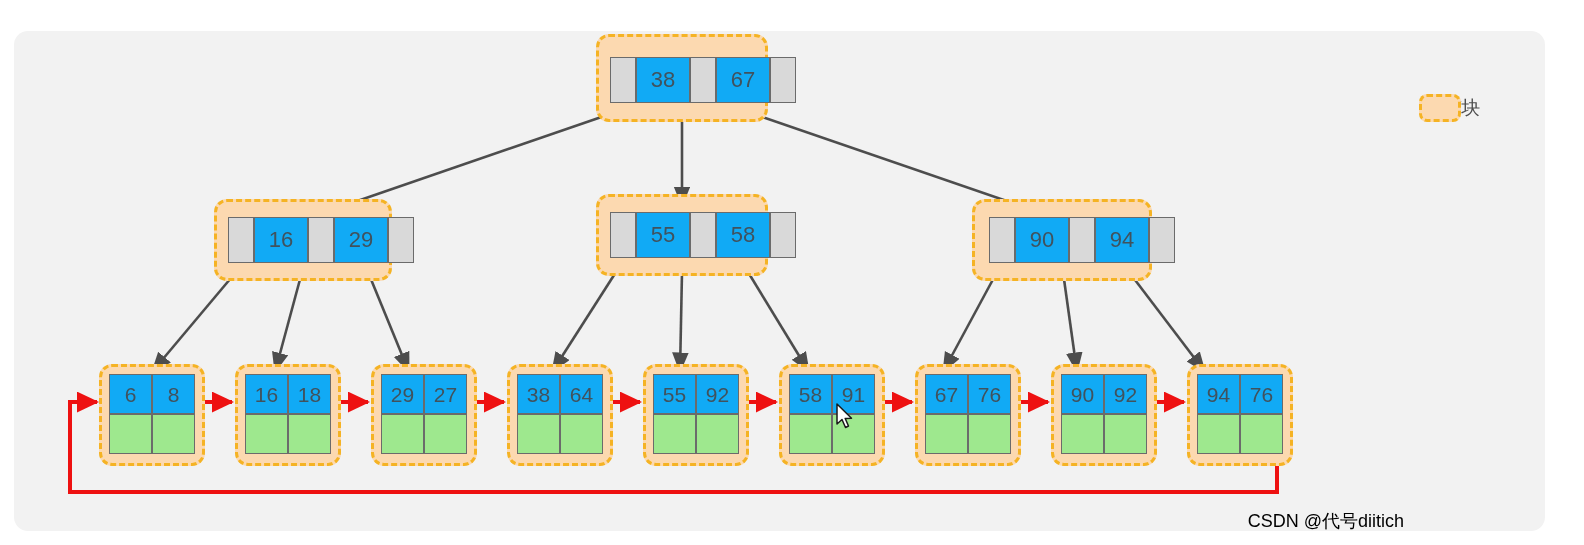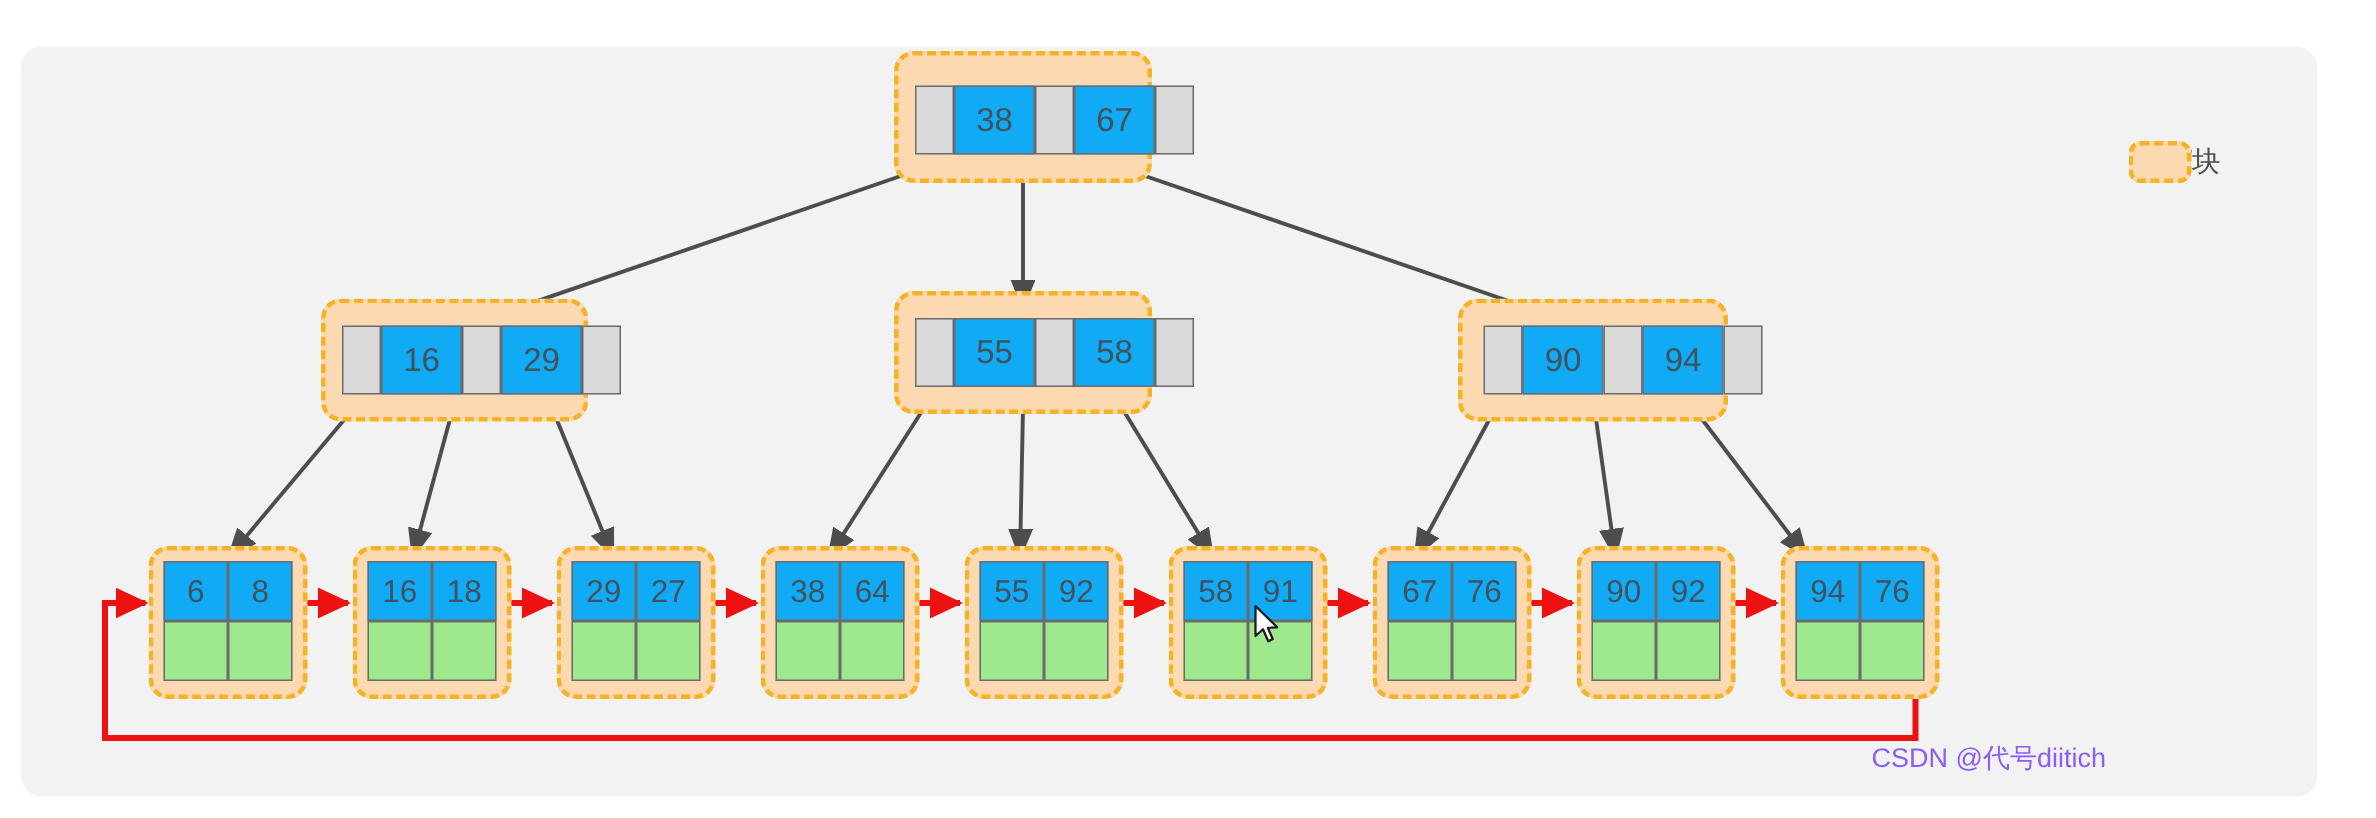--- a/index.html
+++ b/index.html
@@ -126,23 +126,23 @@
     margin-left: 18px;
     font-size: 19px;
     color: #4d4d4d;
     white-space: nowrap;
   }
 
   
   #watermark {
     position: absolute;
     right: 36px;
-    bottom: 28px;
+    bottom: 12px;
     font-size: 18px;
-    color: #8b5cf6;
+    color: #000000;
     white-space: nowrap;
   }
 
   
   #cursor {
     position: absolute;
     left: 835px;
     top: 403px;
     width: 20px;
     height: 28px;

